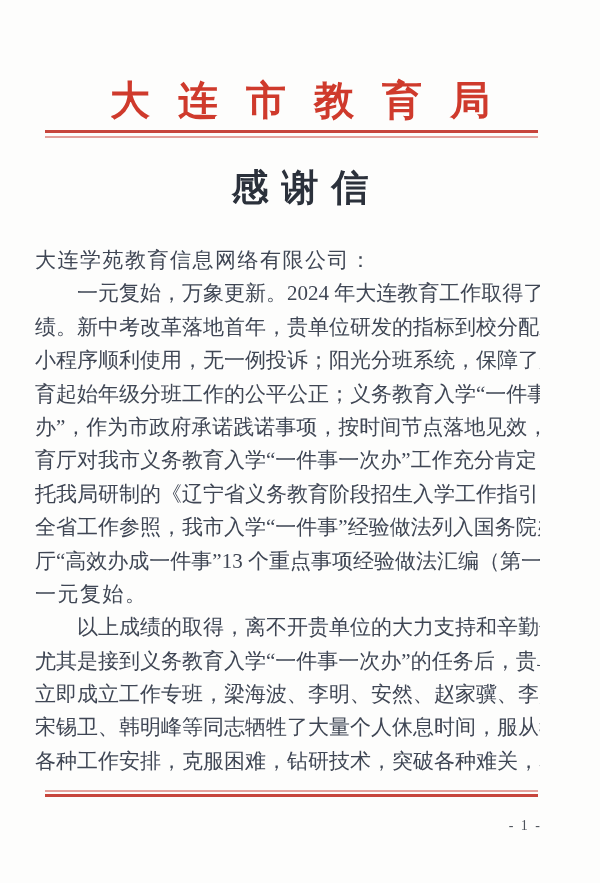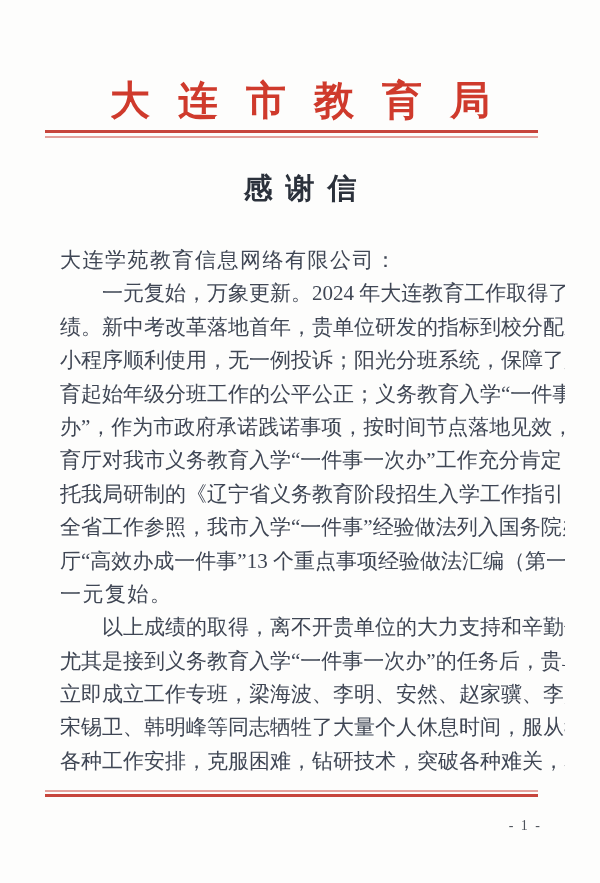--- a/index.html
+++ b/index.html
@@ -50,33 +50,33 @@
   }
   .header-rule-thick { top: 130px; }
   .header-rule-thin  { top: 136px; }
   
   .letter-title {
     position: absolute;
     top: 171px;
     left: 0;
     width: 100%;
     text-align: center;
-    font-size: 29px;
+    font-size: 37px;
     font-weight: bold;
     color: #2b313b;
     letter-spacing: 13px;
     text-indent: 13px;
     line-height: 34px;
     white-space: nowrap;
   }
   
   .letter-body {
     position: absolute;
     top: 244px;
-    left: 60px;
+    left: 35px;
     width: 505px;
     color: #3f4654;
     font-size: 21px;
   }
   .body-line {
     height: 33.4px;
     line-height: 33.4px;
     text-align: justify;
     text-align-last: justify;
     white-space: nowrap;

